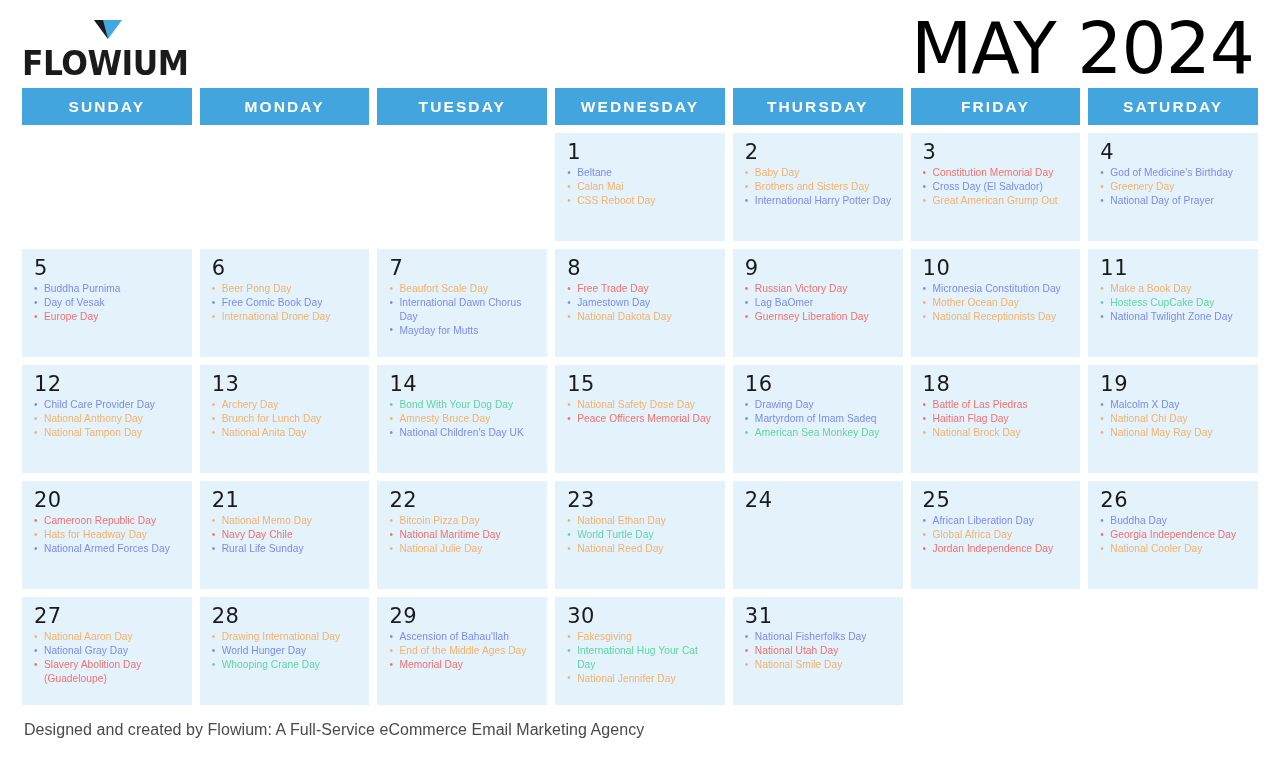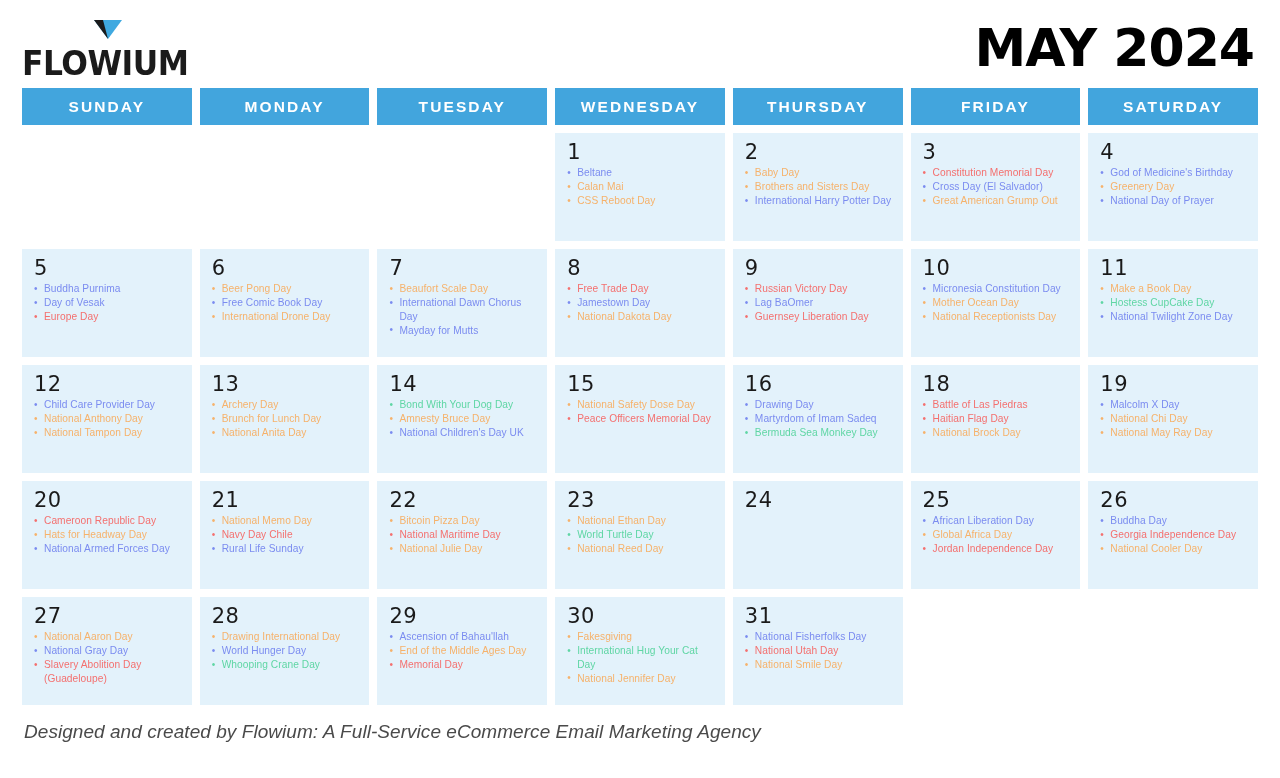--- a/index.html
+++ b/index.html
@@ -50,22 +50,22 @@
     font-weight: 700;
     letter-spacing: -0.5px;
     color: #1b1b1b;
     line-height: 1;
     transform: scaleX(0.95);
     transform-origin: left center;
   }
 
   .month-title {
     font-family: "DejaVu Sans", sans-serif;
-    font-size: 52px;
-    font-weight: 700;
+    font-size: 71px;
+    font-weight: 400;
     letter-spacing: -1px;
     color: #000000;
     line-height: 1;
     padding-right: 4px;
   }
 
   
   .calendar {
     display: grid;
     grid-template-columns: repeat(7, 1fr);
@@ -131,25 +131,24 @@
 
   
   .c-blue   { color: #7b8cf0; }
   .c-orange { color: #f6b26b; }
   .c-red    { color: #f4706f; }
   .c-green  { color: #5fd6a4; }
 
   
   .footer {
     margin-top: 16px;
-    font-size: 19px;
+    font-size: 16px;
     color: #4a4a4a;
     letter-spacing: 0.05px;
     padding-left: 2px;
-    font-style: italic;
   }
 </style>
 </head>
 <body>
 
 <div class="page">
 
   <div class="header">
     <div class="brand">
       <svg class="brand-mark" viewBox="0 0 34 30">
@@ -289,21 +288,21 @@
         <ul class="events">
           <li class="event c-orange">National Safety Dose Day</li>
           <li class="event c-red">Peace Officers Memorial Day</li>
         </ul>
       </div>
       <div class="cell">
         <div class="daynum">16</div>
         <ul class="events">
           <li class="event c-blue">Drawing Day</li>
           <li class="event c-blue">Martyrdom of Imam Sadeq</li>
-          <li class="event c-green">Bermuda Sea Monkey Day</li>
+          <li class="event c-green">American Sea Monkey Day</li>
         </ul>
       </div>
       <div class="cell">
         <div class="daynum">18</div>
         <ul class="events">
           <li class="event c-red">Battle of Las Piedras</li>
           <li class="event c-red">Haitian Flag Day</li>
           <li class="event c-orange">National Brock Day</li>
         </ul>
       </div>

